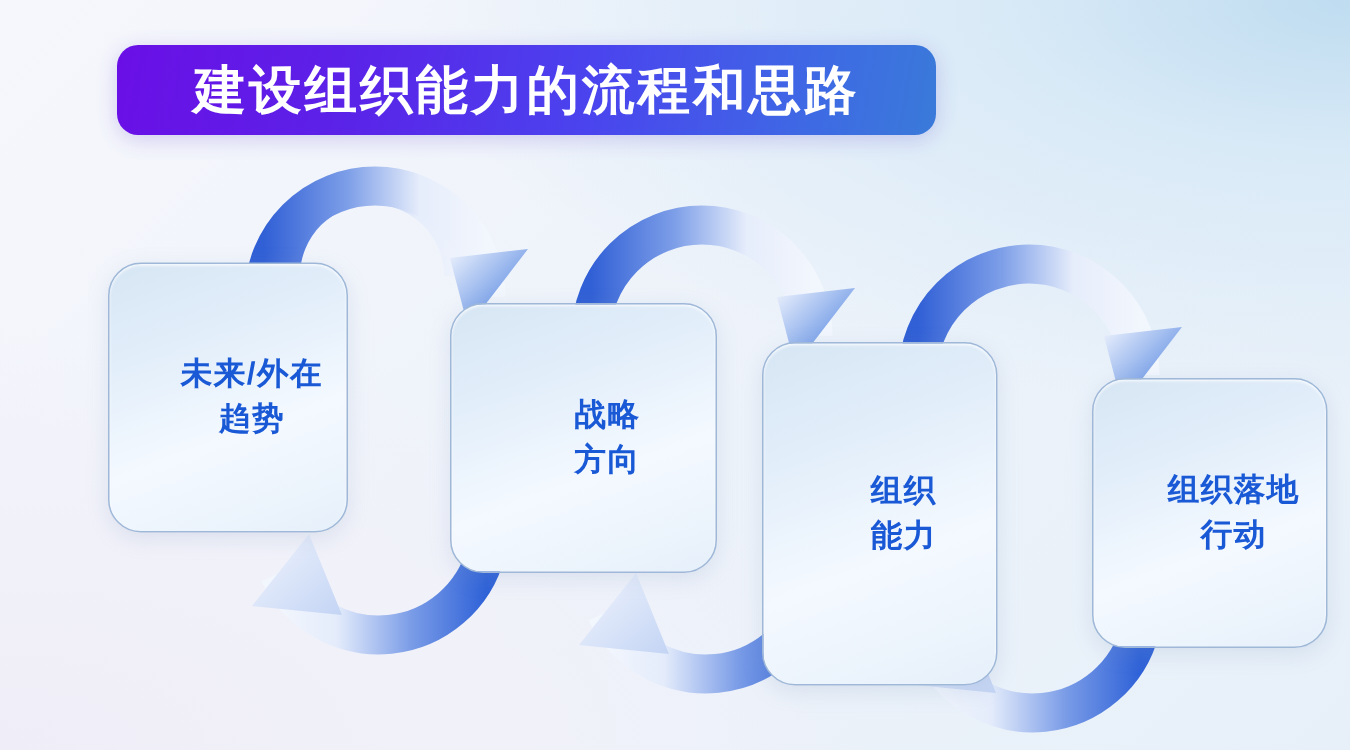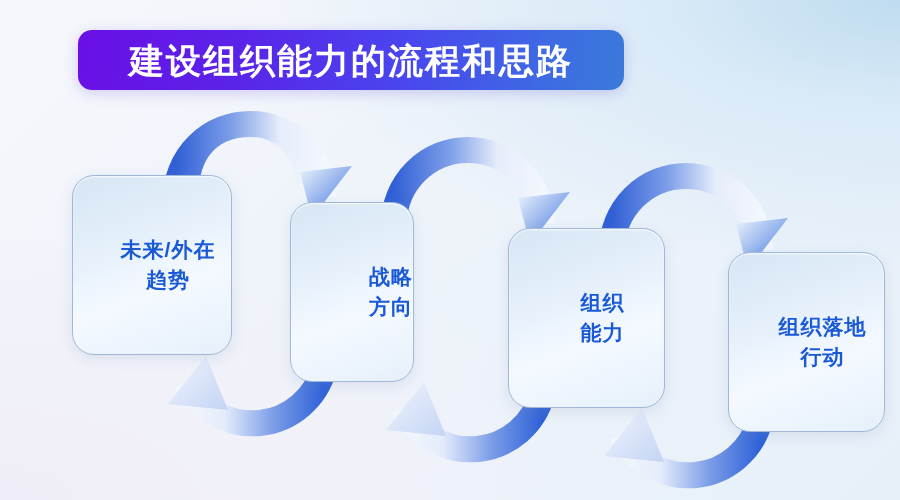--- a/index.html
+++ b/index.html
@@ -76,22 +76,22 @@
   .card-label {
     color: #1a59d6;
     font-size: 21px;
     font-weight: bold;
     line-height: 1.42;
     letter-spacing: 1px;
     white-space: pre-line;
   }
 
   #card-0 { left: 72px;  top: 175px; width: 160px; height: 180px; }
-  #card-1 { left: 290px; top: 202px; width: 124px; height: 180px; justify-content: flex-end; }
-  #card-2 { left: 508px; top: 228px; width: 157px; height: 180px; }
+  #card-1 { left: 300px; top: 202px; width: 178px; height: 180px; }
+  #card-2 { left: 508px; top: 228px; width: 157px; height: 229px; }
   #card-3 { left: 728px; top: 252px; width: 157px; height: 180px; }
 </style>
 </head>
 <body>
 
 <div id="canvas">
 
   <svg id="arrows" viewBox="0 0 900 500">
     <defs>
 

